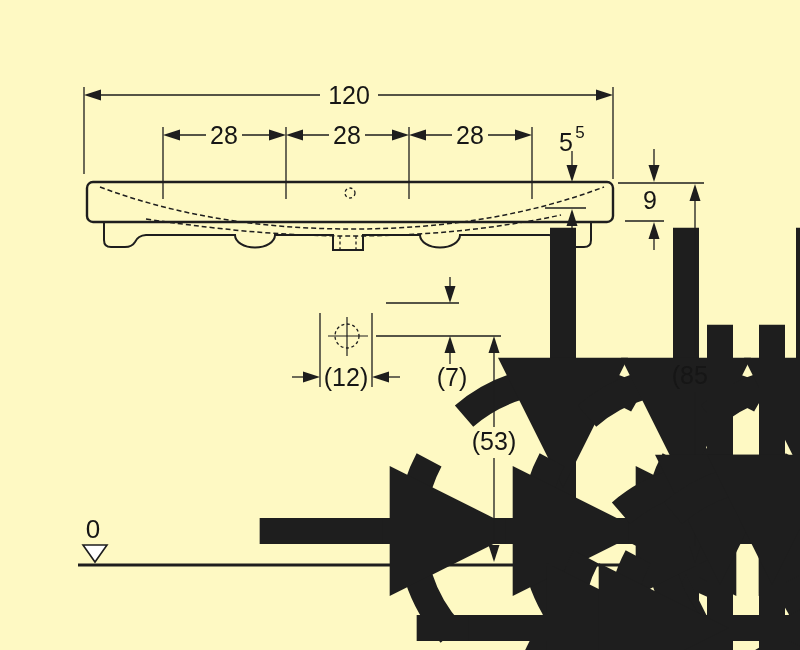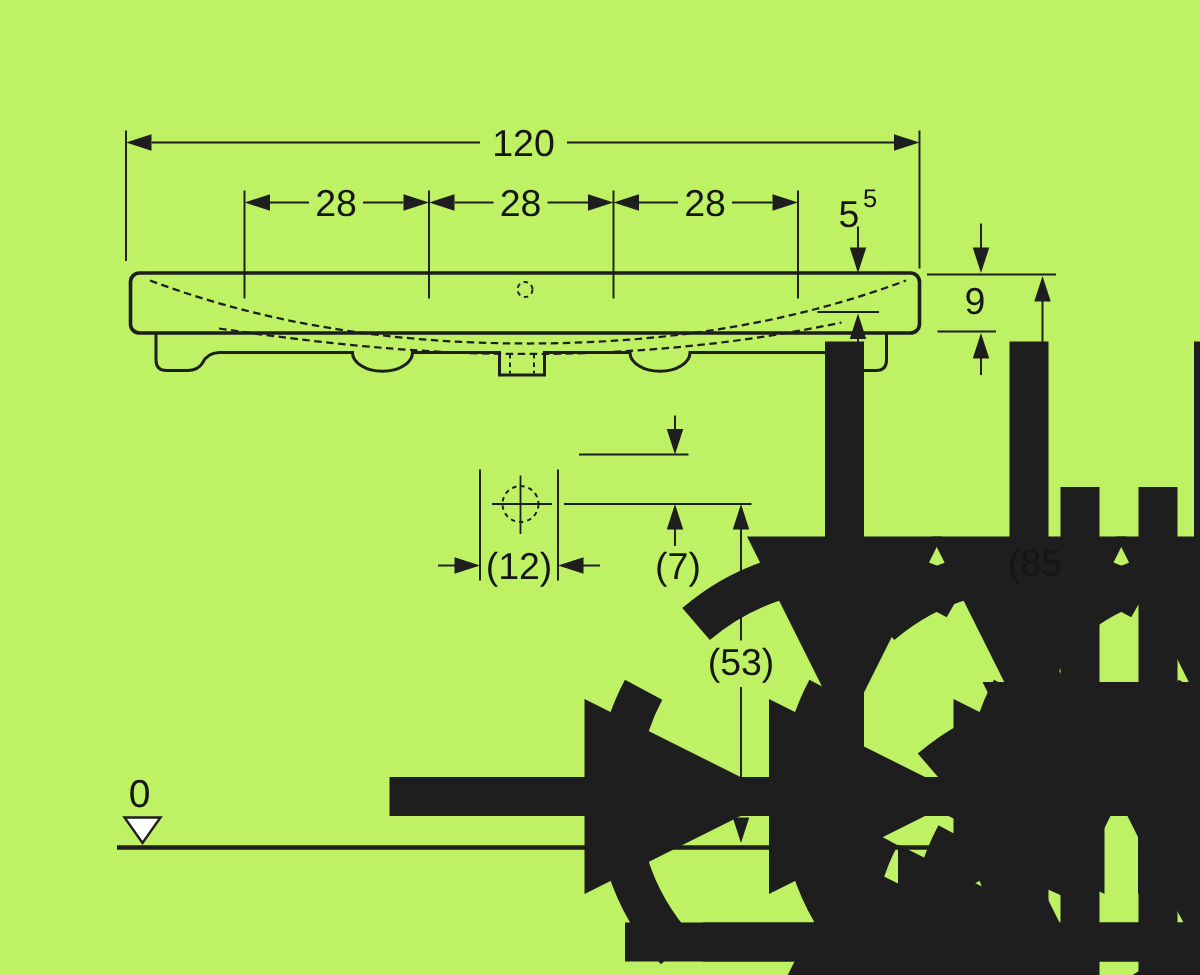--- a/index.html
+++ b/index.html
@@ -1,19 +1,19 @@
 <!DOCTYPE html>
 <html><head>
 <meta charset="utf-8">
 <style>
   html,body{margin:0;padding:0;background:#ffffff;}
   .canvas{
     position:relative;
     width:800px;height:650px;
-    background:#bef264;
+    background:#fef9c3;
     font-family:"Liberation Sans", sans-serif;
     overflow:hidden;
     text-align:right;
   }
   svg{display:block;}
   .dim-label{
     font-family:"Liberation Sans", sans-serif;
     font-size:25px;
     fill:#161616;
   }

